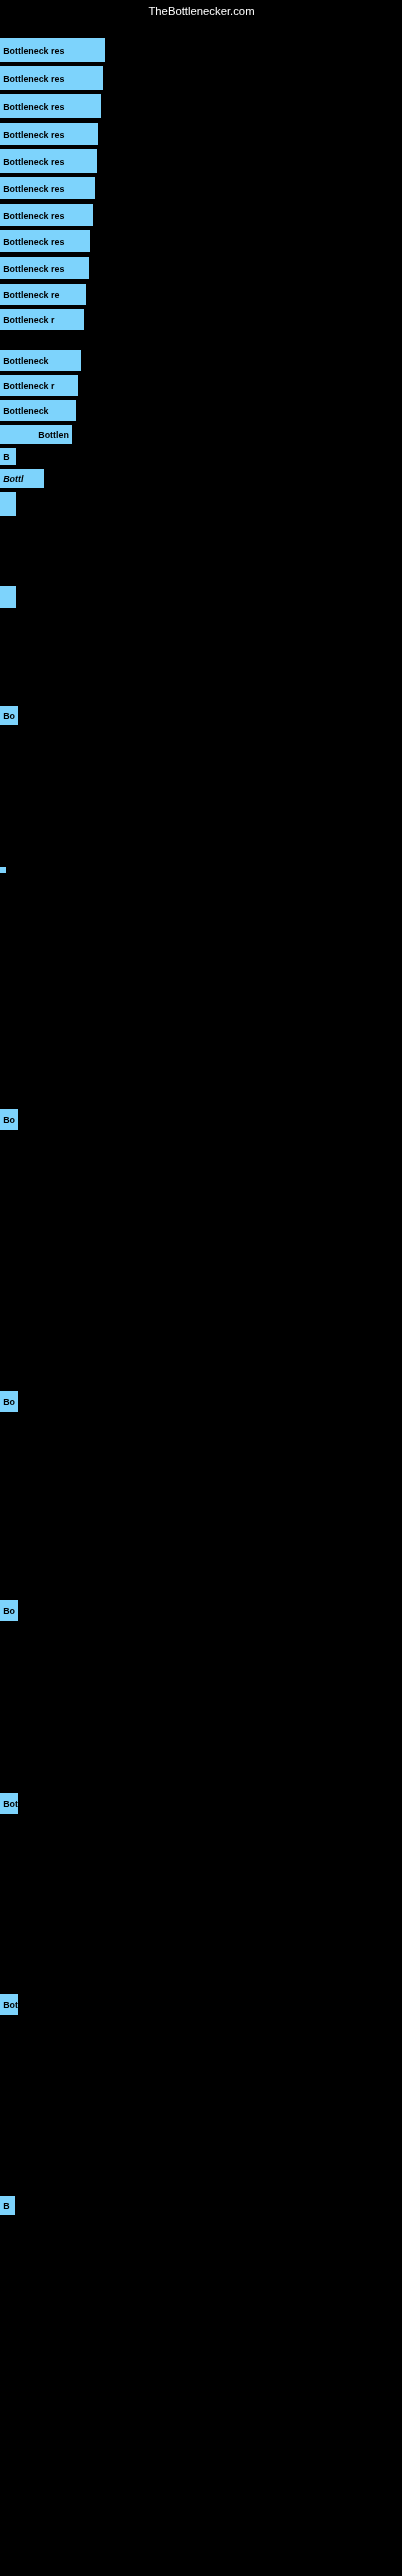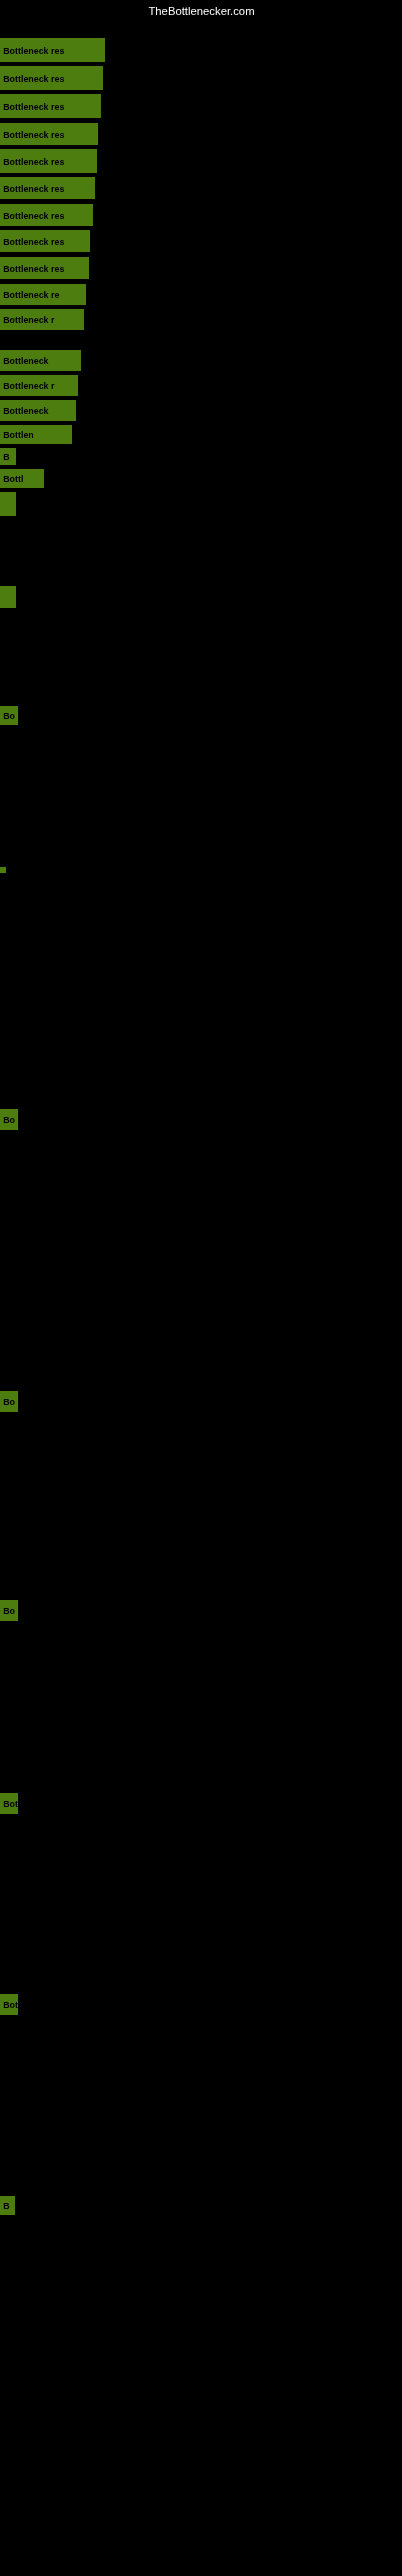--- a/index.html
+++ b/index.html
@@ -21,21 +21,21 @@
       padding: 4.8px 0;
       background: #000;
     }
     .bar-container {
       position: absolute;
       left: 0;
       display: flex;
       align-items: center;
     }
     .bar-label {
-      background-color: #4d7c0f;
+      background-color: #7dd3fc;
       color: #000;
       font-size: 8.9px;
       font-weight: bold;
       padding: 1.6px 3.2px;
       white-space: nowrap;
       overflow: hidden;
       display: inline-block;
     }
   </style>
 </head>
@@ -80,27 +80,27 @@
     <div class="bar-container" style="top: 328px; height: 21px; left: 0px;">
       <span class="bar-label" style="height: 21px; line-height: 21px; max-width: 81px; width: 81px;">Bottleneck</span>
     </div>
     <div class="bar-container" style="top: 353px; height: 21px; left: 0px;">
       <span class="bar-label" style="height: 21px; line-height: 21px; max-width: 78px; width: 78px;">Bottleneck r</span>
     </div>
     <div class="bar-container" style="top: 378px; height: 21px; left: 0px;">
       <span class="bar-label" style="height: 21px; line-height: 21px; max-width: 76px; width: 76px;">Bottleneck</span>
     </div>
     <div class="bar-container" style="top: 403px; height: 19.3px; left: 0px;">
-      <span class="bar-label" style="height: 19.3px; line-height: 19.3px; max-width: 72px; width: 72px;">Bottlen</span>
+      <span class="bar-label" style="height: 19.3px; line-height: 19.3px; max-width: 72px; width: 72px; text-align: right;">Bottlen</span>
     </div>
     <div class="bar-container" style="top: 426px; height: 17.7px; left: 0px;">
       <span class="bar-label" style="height: 17.7px; line-height: 17.7px; max-width: 16px; width: 16px;">B</span>
     </div>
     <div class="bar-container" style="top: 447px; height: 19.3px; left: 0px;">
-      <span class="bar-label" style="height: 19.3px; line-height: 19.3px; max-width: 44px; width: 44px;">Bottl</span>
+      <span class="bar-label" style="height: 19.3px; line-height: 19.3px; max-width: 44px; width: 44px; font-style: italic;">Bottl</span>
     </div>
     <div class="bar-container" style="top: 470px; height: 24px; left: 0px;">
       <span class="bar-label" style="height: 24px; line-height: 24px; max-width: 16px; width: 16px;"></span>
     </div>
     <div class="bar-container" style="top: 564px; height: 22.5px; left: 0px;">
       <span class="bar-label" style="height: 22.5px; line-height: 22.5px; max-width: 16px; width: 16px;"></span>
     </div>
     <div class="bar-container" style="top: 684px; height: 19.3px; left: 0px;">
       <span class="bar-label" style="height: 19.3px; line-height: 19.3px; max-width: 17.7px; width: 17.7px;">Bo</span>
     </div>

